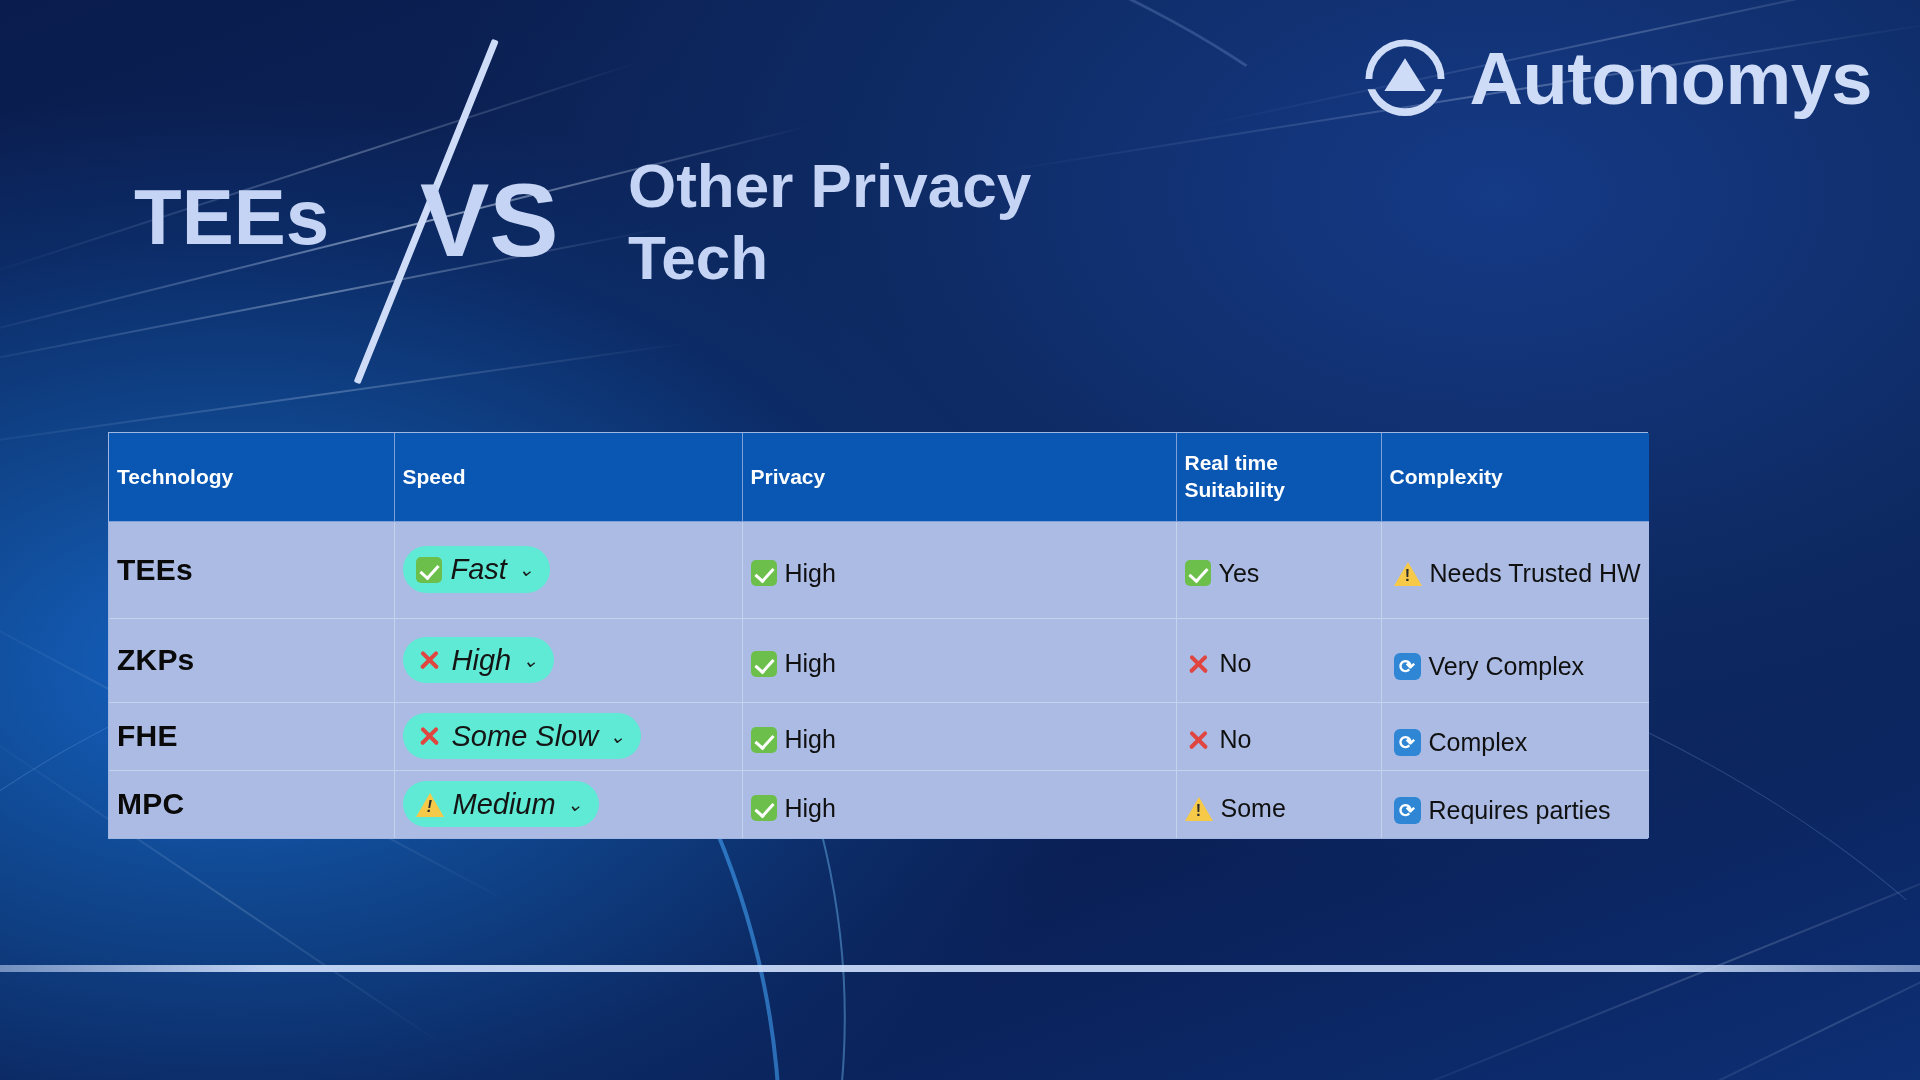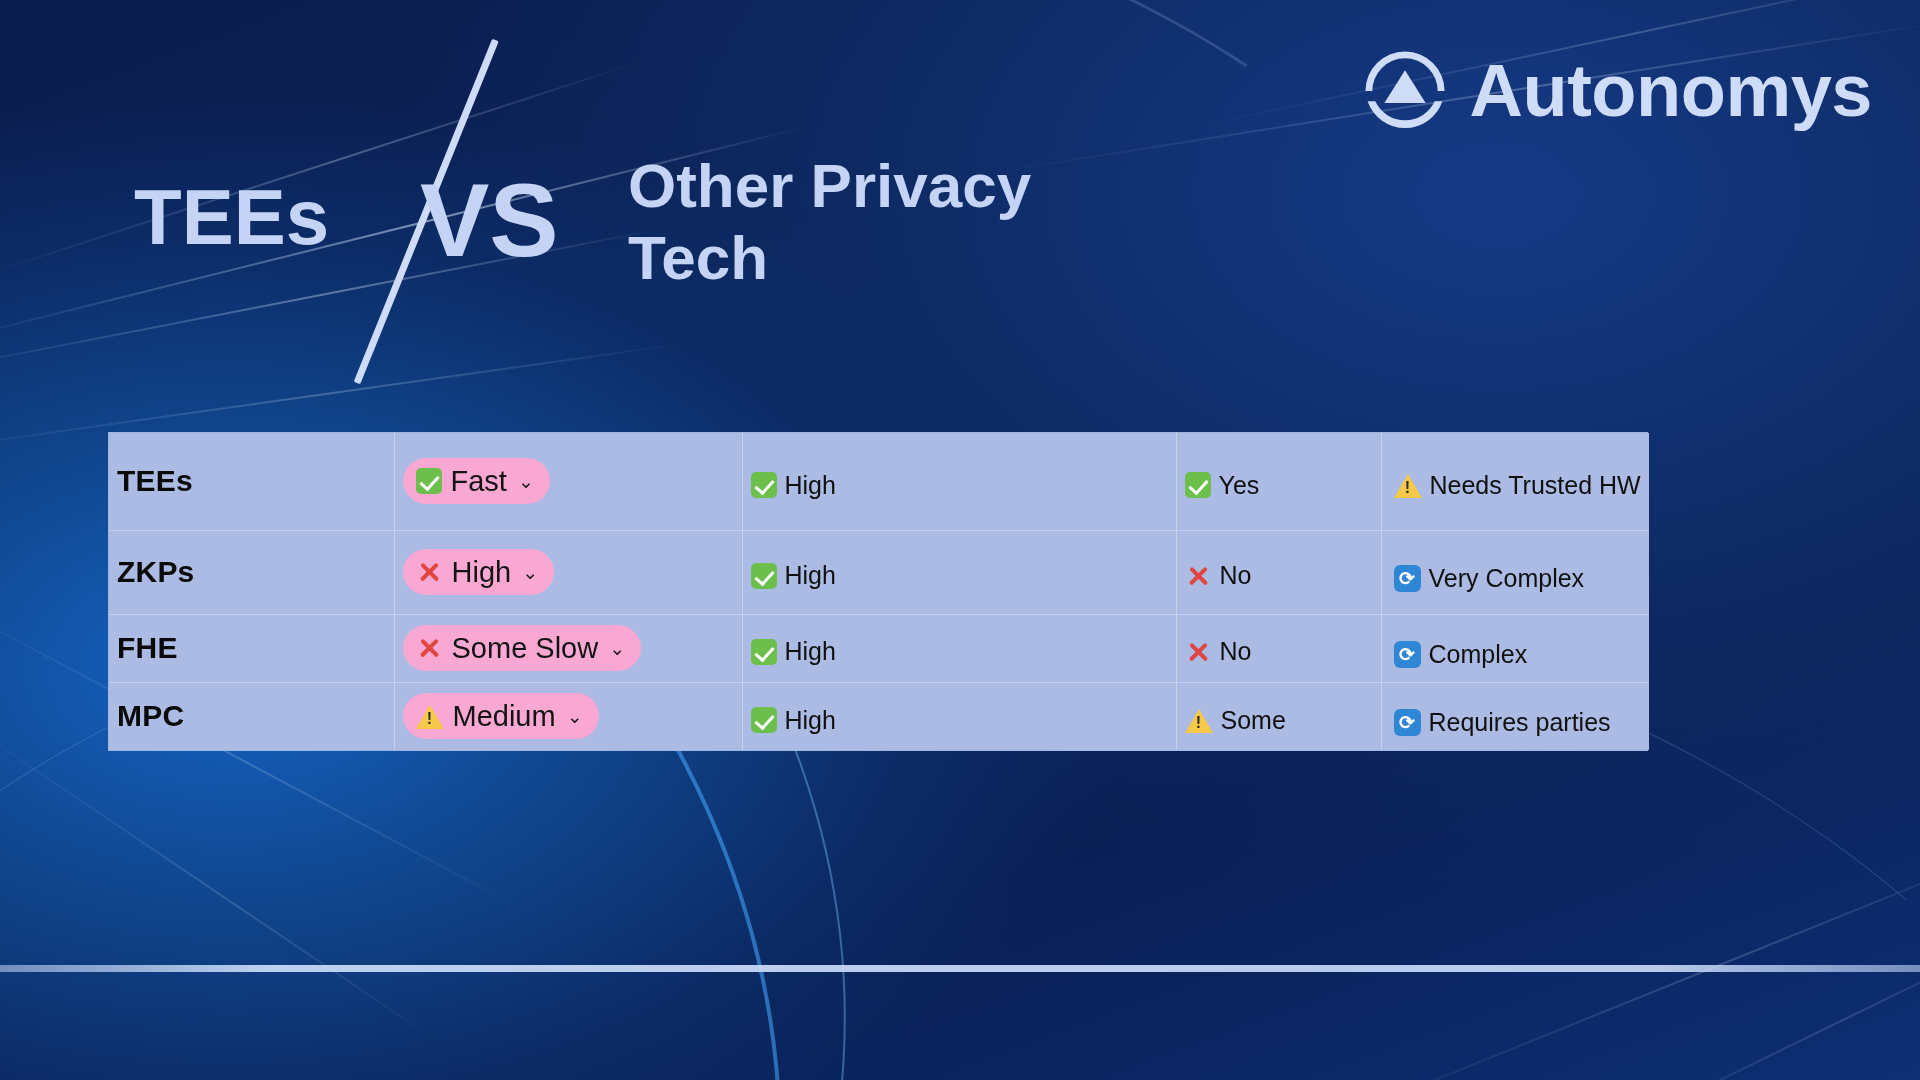--- a/index.html
+++ b/index.html
@@ -96,21 +96,21 @@
     position: absolute;
     left: 0; right: 0;
     top: 965px;
     height: 7px;
     background: linear-gradient(90deg, rgba(196,214,246,0.55) 0%, rgba(205,221,250,0.92) 14%, rgba(200,218,248,0.92) 86%, rgba(190,210,245,0.6) 100%);
   }
 
   
   .logo {
     position: absolute;
-    top: 48px;
+    top: 36px;
     right: 48px;
     display: flex;
     align-items: center;
     gap: 22px;
   }
   .logo-mark { width: 86px; height: 86px; display: block; }
   .logo-text {
     font-size: 74px;
     font-weight: 700;
     letter-spacing: -0.5px;
@@ -227,27 +227,28 @@
     font-size: 30px;
     font-weight: 800;
     color: #0a0a0a;
     letter-spacing: 0.2px;
   }
 
   .pill {
     display: inline-flex;
     align-items: center;
     gap: 9px;
-    background: #f9a8d4;
+    background: #5eead4;
     border-radius: 26px;
     padding: 7px 16px 7px 13px;
     font-size: 29px;
     color: #141414;
     line-height: 1.12;
     white-space: nowrap;
+    font-style: italic;
   }
   .pill .chev {
     font-size: 19px;
     color: #1a1a1a;
     margin-left: 2px;
     line-height: 1;
   }
 
   .cellval {
     display: inline-flex;
@@ -368,20 +369,38 @@
     <table class="cmp">
       <colgroup>
         <col class="c0">
           <col class="c1">
           <col class="c2">
           <col class="c3">
           <col class="c4">
       </colgroup>
       <tbody>
 
+        <tr class="head-row">
+          <th>
+            <span>Technology</span>
+          </th>
+          <th>
+            <span>Speed</span>
+          </th>
+          <th>
+            <span>Privacy</span>
+          </th>
+          <th>
+            <span class="hdr2">Real time</span>
+            <span class="hdr2">Suitability</span>
+          </th>
+          <th>
+            <span>Complexity</span>
+          </th>
+        </tr>
 
         <tr class="body-row r0">
           <td>
             <span class="tech-name">TEEs</span>
           </td>
           <td>
             <span class="pill">
               <span class="ic ic-check"></span>
               <span>Fast</span>
               <span class="chev">⌄</span>

